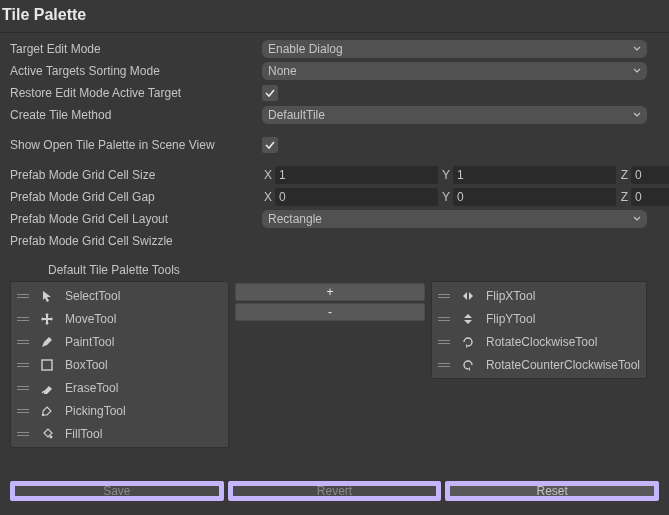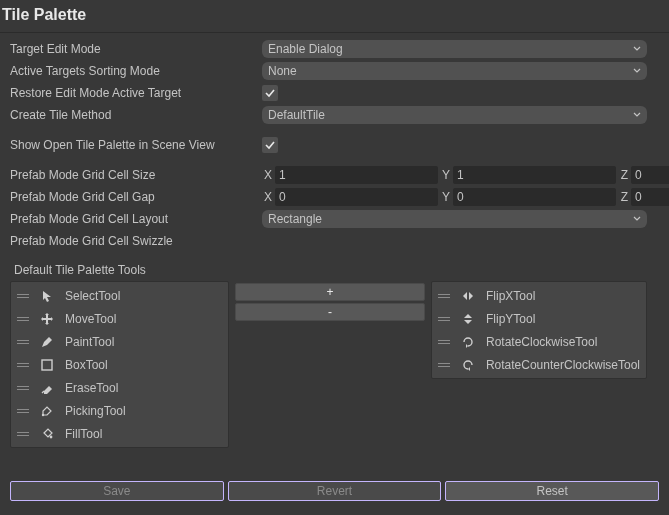--- a/index.html
+++ b/index.html
@@ -102,20 +102,21 @@
     border-radius: 2px;
     color: var(--text);
     padding: 0 4px;
     font-family: inherit;
     font-size: 12px;
   }
   .spacer { height: 8px; }
   .section-title {
     padding: 2px 4px;
     color: var(--text);
+    margin-left: 34px;
   }
   .tools-row {
     display: flex;
     gap: 6px;
     margin-top: 2px;
   }
   .tool-list {
     width: 225px;
     background: var(--bg-list);
     border: 1px solid #303030;
@@ -183,21 +184,21 @@
   .footer .btn {
     flex: 1;
     height: 20px;
     background: #585858;
     border-radius: 2px;
     display: flex;
     align-items: center;
     justify-content: center;
     color: var(--text);
     cursor: pointer;
-    border: 1px solid #c4b5fd;
+    border: 5px solid #c4b5fd;
   }
   .footer .btn.disabled {
     background: #4a4a4a;
     color: #8a8a8a;
     cursor: default;
   }
 </style>
 </head>
 <body>
 

